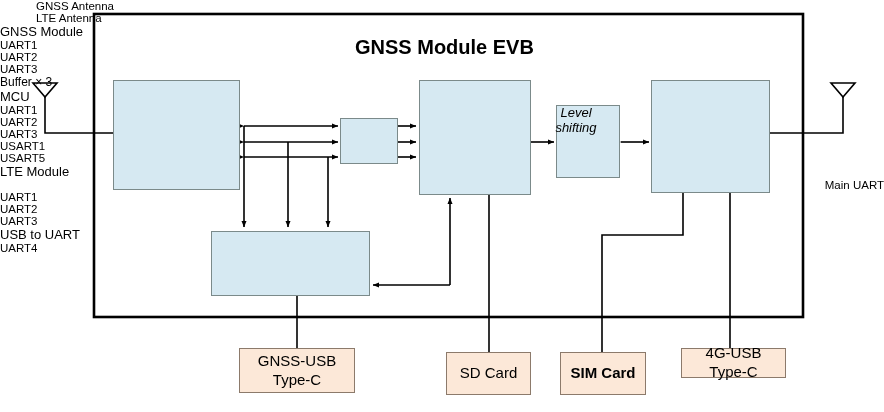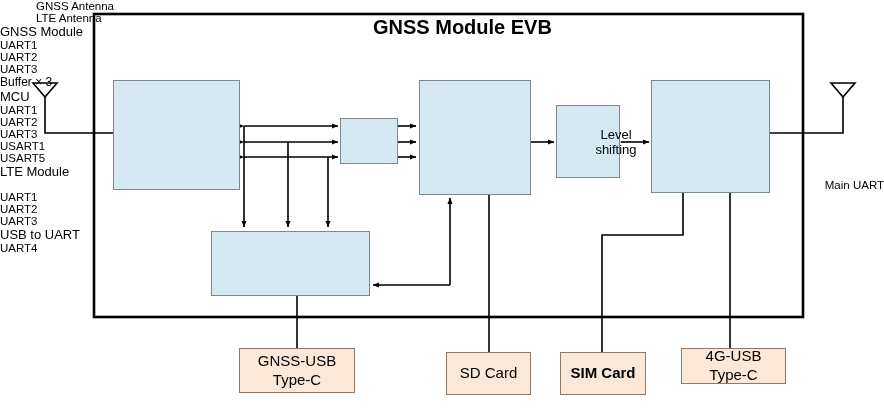--- a/index.html
+++ b/index.html
@@ -75,21 +75,21 @@
     <line x1="489" y1="195" x2="489" y2="352" stroke="#000" stroke-width="1.6"></line>
 
     <path d="M683,193 L683,235 L602,235 L602,352" fill="none" stroke="#000" stroke-width="1.6"></path>
 
     <line x1="730" y1="193" x2="730" y2="348" stroke="#000" stroke-width="1.6"></line>
 
     <path d="M33,83 L57,83 L45,97 z" fill="none" stroke="#000" stroke-width="1.6"></path>
     <path d="M831,83 L855,83 L843,97 z" fill="none" stroke="#000" stroke-width="1.6"></path>
   </svg>
 
-  <div class="title-main" style="left:355px;top:16px;margin-left:18px;">GNSS Module EVB</div>
+  <div class="title-main" style="left:355px;top:36px;">GNSS Module EVB</div>
 
   <div class="antlabel" style="left:3px;top:64px;">GNSS Antenna</div>
   <div class="antlabel" style="left:807px;top:64px;">LTE Antenna</div>
 
   <div class="box" style="left:113px;top:80px;width:127px;height:110px;"></div>
   <div class="boxtitle" style="left:118px;top:88px;">GNSS Module</div>
   <div class="port" style="left:186px;top:120px;">UART1</div>
   <div class="port" style="left:186px;top:136px;">UART2</div>
   <div class="port" style="left:186px;top:151px;">UART3</div>
 
@@ -98,21 +98,21 @@
 
   <div class="box" style="left:419px;top:80px;width:112px;height:115px;"></div>
   <div class="boxtitle" style="left:452px;top:86px;">MCU</div>
   <div class="port" style="left:423px;top:120px;">UART1</div>
   <div class="port" style="left:423px;top:136px;">UART2</div>
   <div class="port" style="left:423px;top:151px;">UART3</div>
   <div class="port" style="left:483px;top:136px;">USART1</div>
   <div class="port" style="left:426px;top:175px;">USART5</div>
 
   <div class="box" style="left:556px;top:105px;width:64px;height:73px;"></div>
-  <div style="position:absolute;left:584px;top:105px;width:64px;height:73px;display:flex;flex-direction:column;align-items:center;justify-content:center;pointer-events:none;">
+  <div style="position:absolute;left:544px;top:105px;width:64px;height:73px;display:flex;flex-direction:column;align-items:center;pointer-events:none;font-style:italic;">
     <span class="boxtitle">Level</span>
     <span class="boxtitle">shifting</span>
   </div>
 
   <div class="box" style="left:651px;top:80px;width:119px;height:113px;"></div>
   <div class="boxtitle" style="left:666px;top:88px;">LTE Module</div>
   <div class="port" style="left:657px;top:136px;text-align:right;">Main UART</div>
 
   <div class="box" style="left:211px;top:231px;width:159px;height:65px;"></div>
   <div class="port" style="left:220px;top:234px;">UART1</div>
@@ -124,18 +124,18 @@
   <div class="box periph" style="left:239px;top:348px;width:116px;height:45px;">
     <span class="periph-text">GNSS-USB
 Type-C</span>
   </div>
   <div class="box periph" style="left:446px;top:352px;width:85px;height:43px;">
     <span class="periph-text">SD Card</span>
   </div>
   <div class="box periph" style="left:560px;top:352px;width:86px;height:43px;font-weight:bold;">
     <span class="periph-text">SIM Card</span>
   </div>
-  <div class="box periph" style="left:681px;top:348px;width:105px;height:36px;">
+  <div class="box periph" style="left:681px;top:348px;width:105px;height:30px;">
     <span class="periph-text">4G-USB
 Type-C</span>
   </div>
 
 </div>
 
 </body></html>

